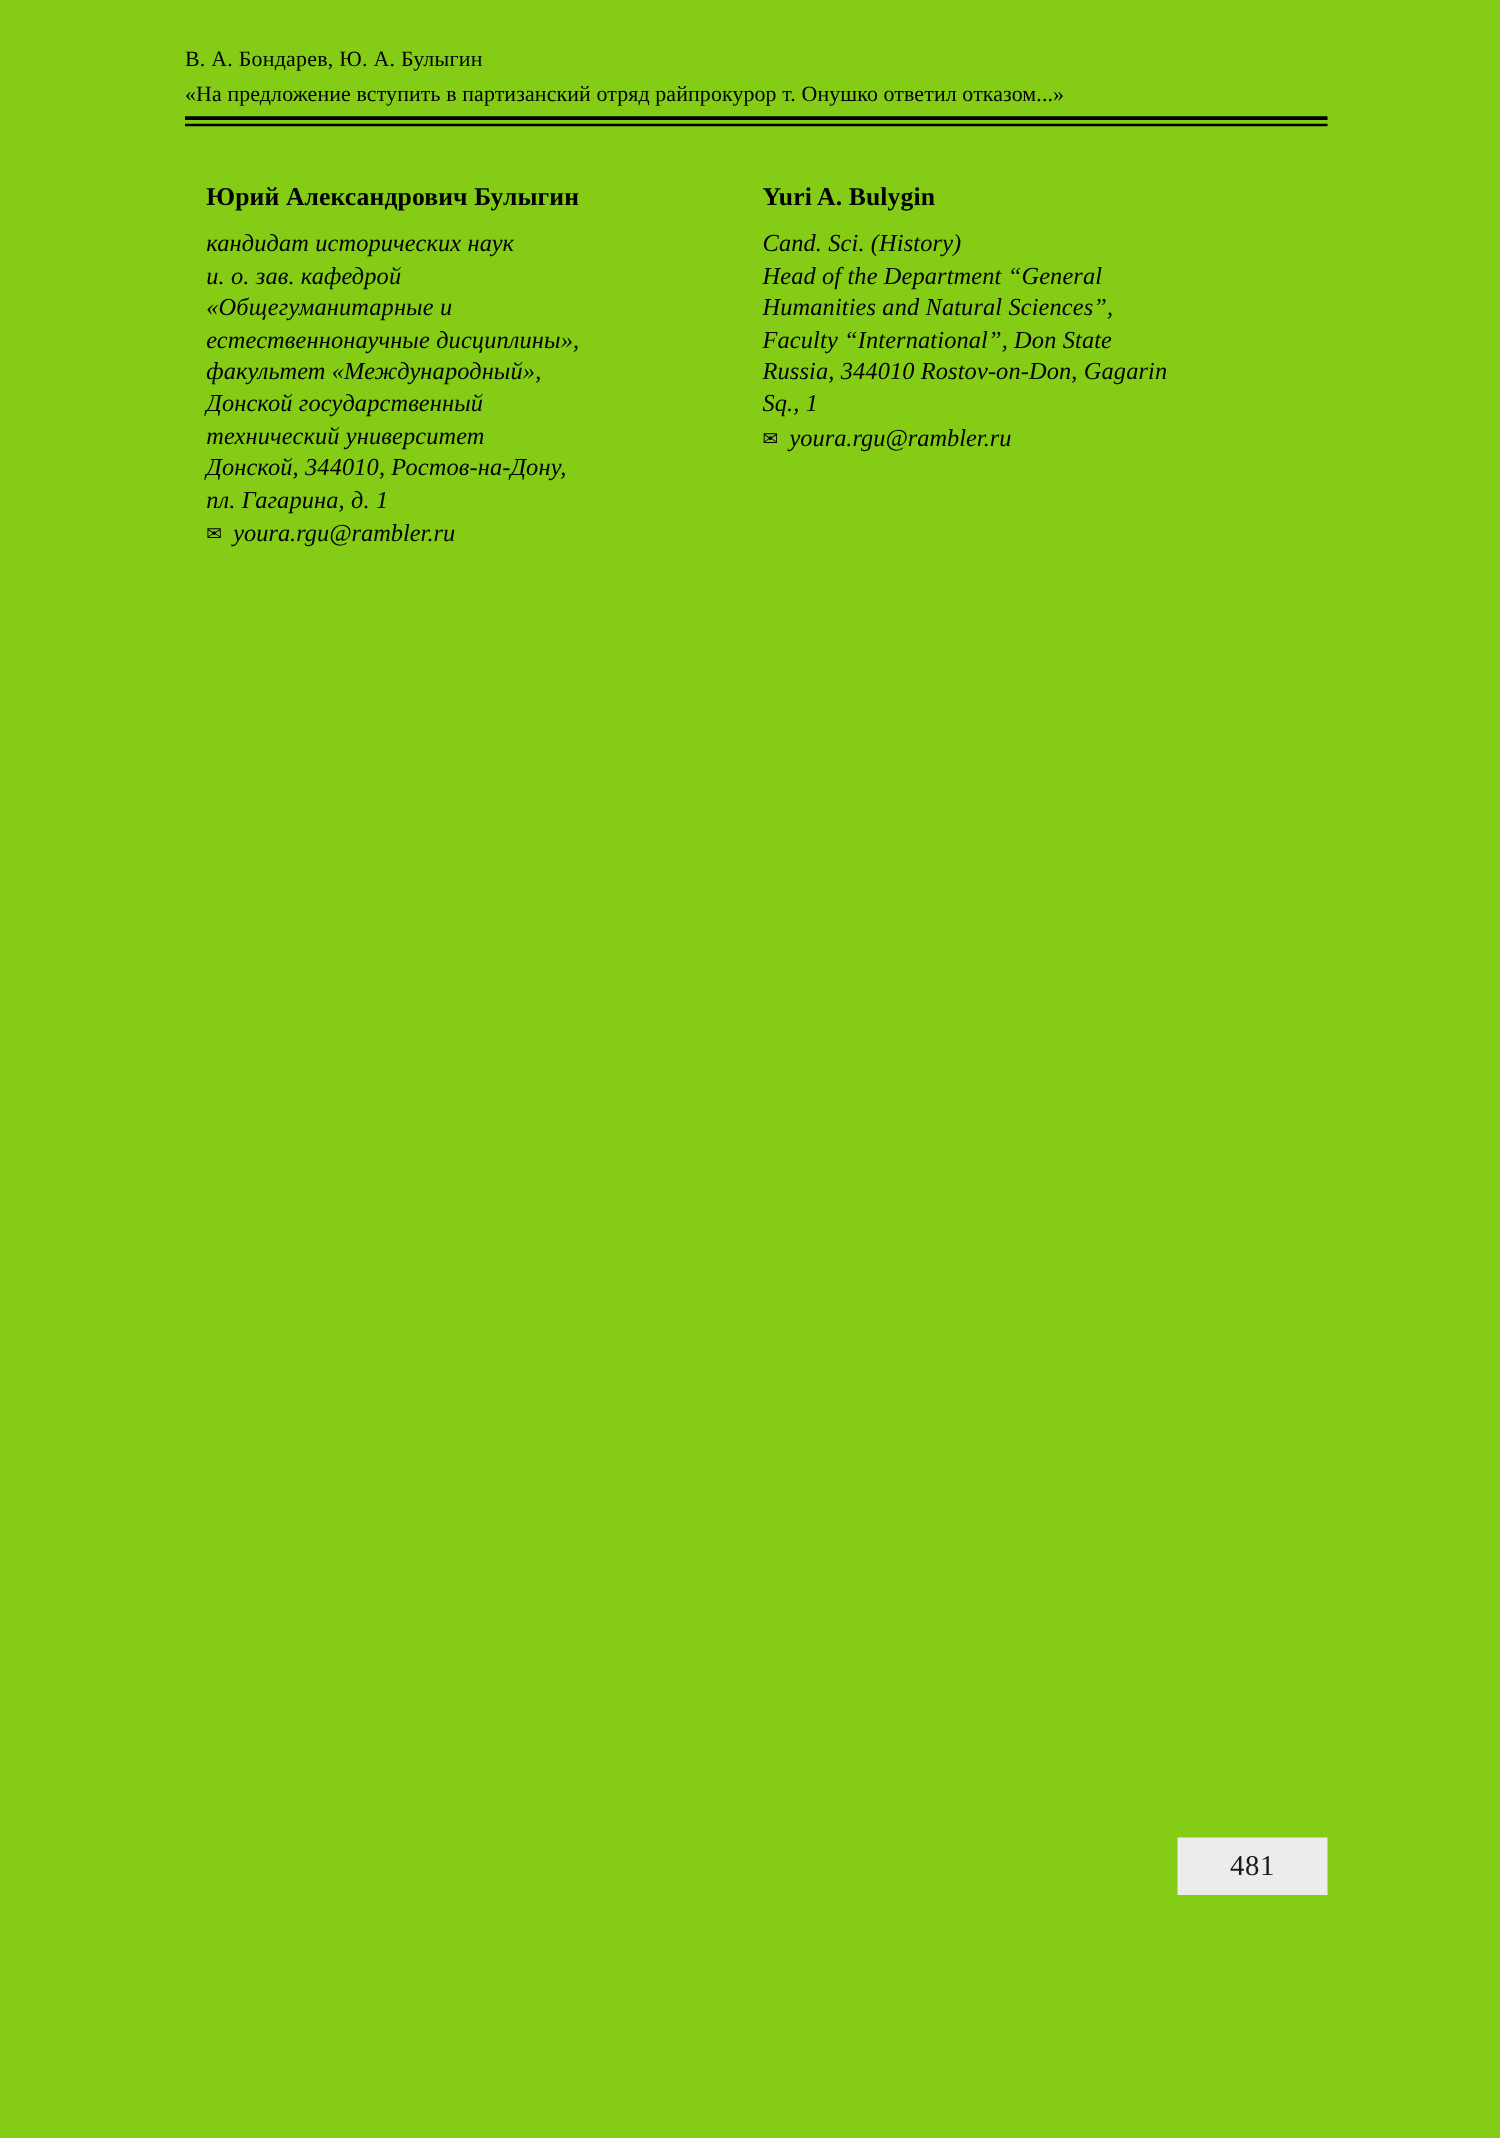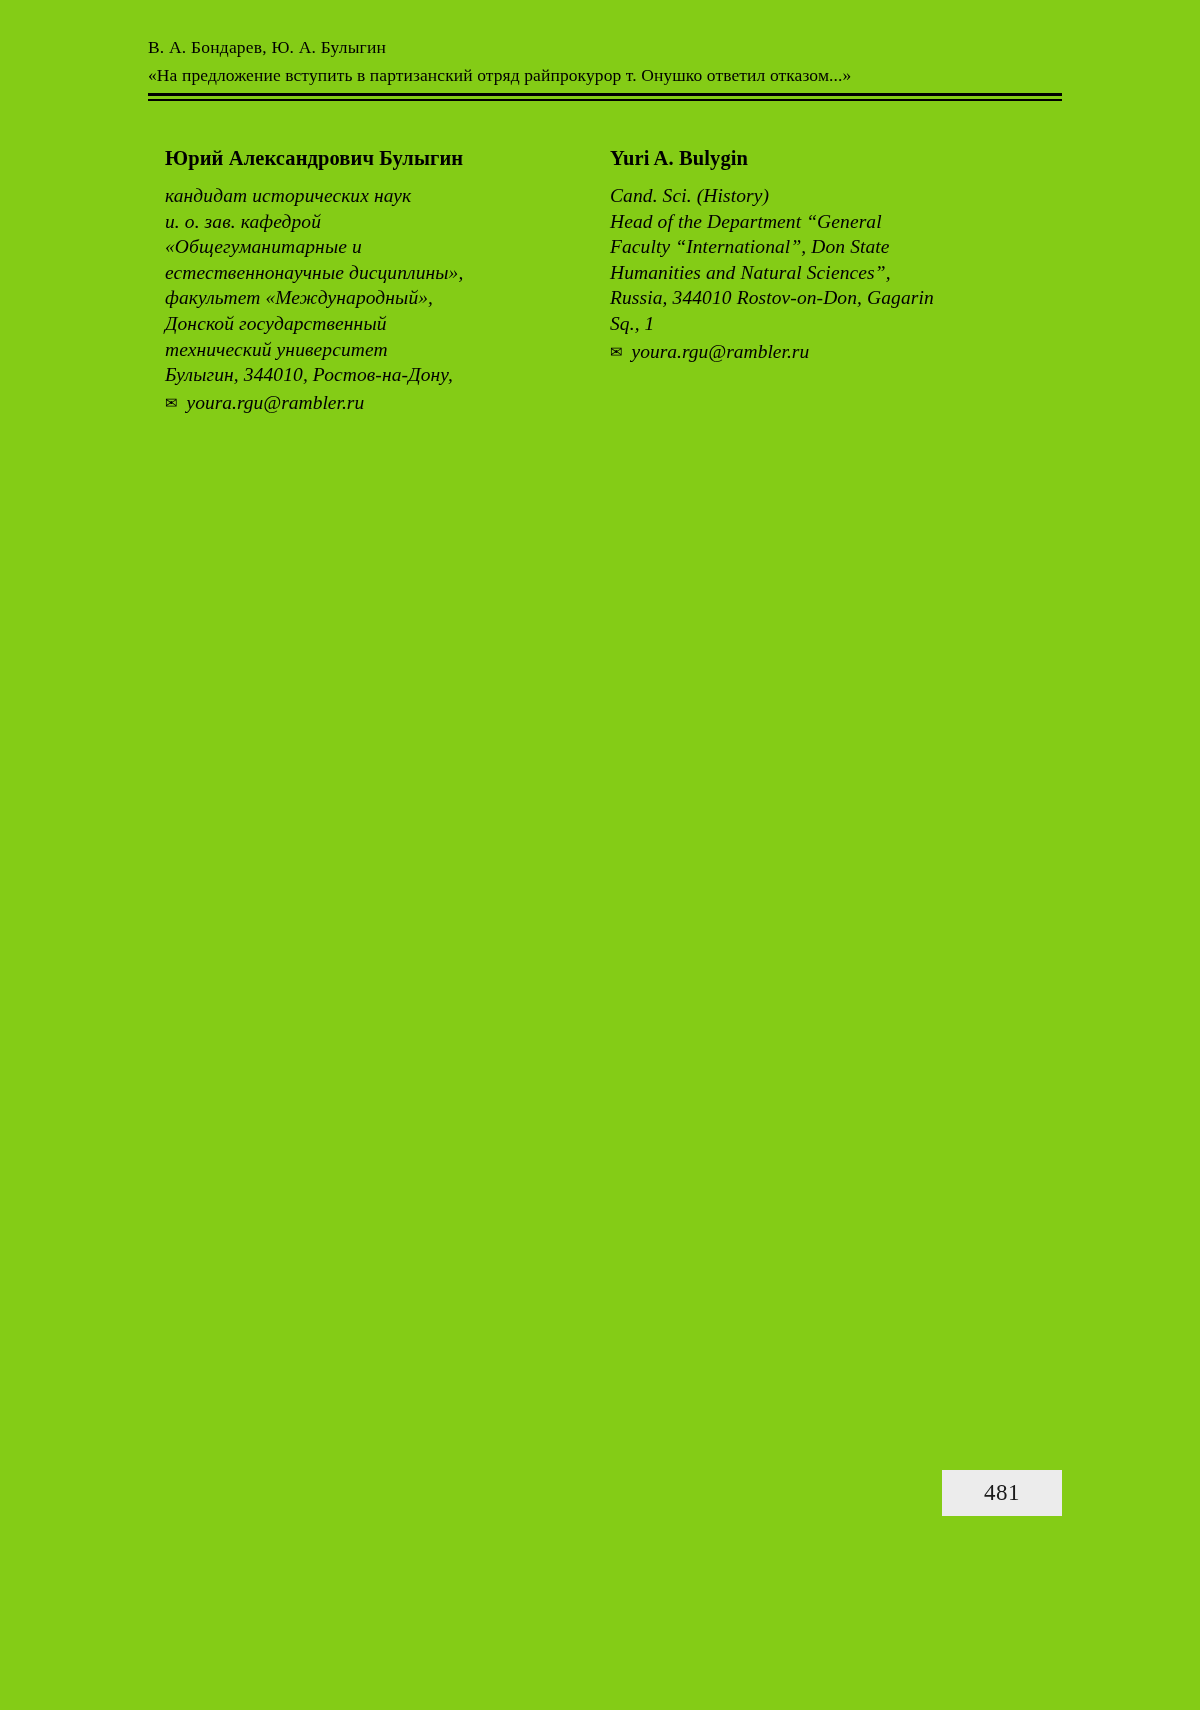--- a/index.html
+++ b/index.html
@@ -159,33 +159,34 @@
 
     <div class="col col-ru">
       <p class="person-name">Юрий Александрович Булыгин</p>
       <p class="person-line">кандидат исторических наук</p>
       <p class="person-line">и. о. зав. кафедрой</p>
       <p class="person-line">«Общегуманитарные и</p>
       <p class="person-line">естественнонаучные дисциплины»,</p>
       <p class="person-line">факультет «Международный»,</p>
       <p class="person-line">Донской государственный</p>
       <p class="person-line">технический университет</p>
-      <p class="person-line">Булыгин, 344010, Ростов-на-Дону,</p>
+      <p class="person-line">Донской, 344010, Ростов-на-Дону,</p>
+      <p class="person-line">пл. Гагарина, д. 1</p>
       <p class="email-line">
         <span class="mail-icon">✉</span>
         <span>youra.rgu@rambler.ru</span>
       </p>
     </div>
 
     <div class="col col-en">
       <p class="person-name">Yuri A. Bulygin</p>
       <p class="person-line">Cand. Sci. (History)</p>
       <p class="person-line">Head of the Department “General</p>
+      <p class="person-line">Humanities and Natural Sciences”,</p>
       <p class="person-line">Faculty “International”, Don State</p>
-      <p class="person-line">Humanities and Natural Sciences”,</p>
       <p class="person-line">Russia, 344010 Rostov-on-Don, Gagarin</p>
       <p class="person-line">Sq., 1</p>
       <p class="email-line">
         <span class="mail-icon">✉</span>
         <span>youra.rgu@rambler.ru</span>
       </p>
     </div>
 
   </div>
 

